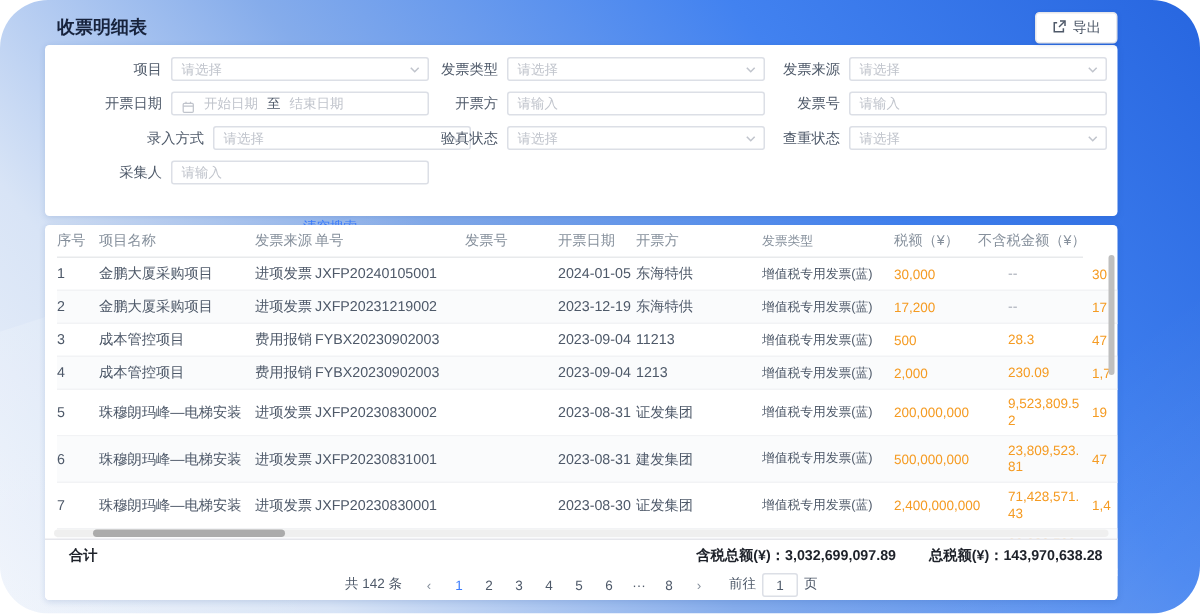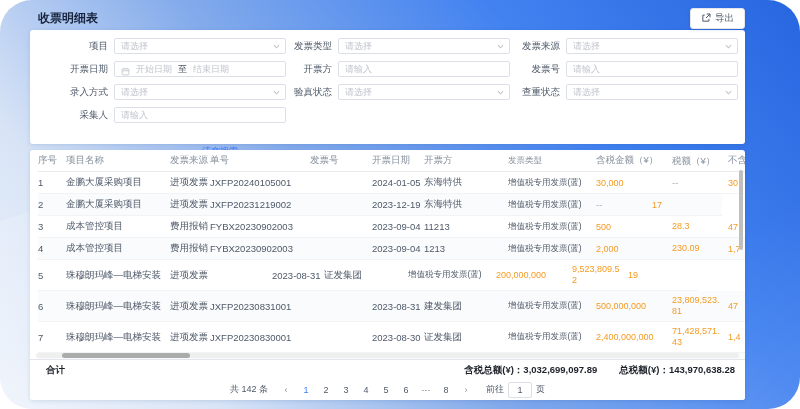--- a/index.html
+++ b/index.html
@@ -138,21 +138,21 @@
           <span>请输入</span>
         </div>
       </div>
       <div class="f-field" style="top: 31px; left: 458px;">
         <div class="f-label" style="width: 72px;">发票号</div>
         <div class="f-ctl" style="width: 172px;">
           <span>请输入</span>
         </div>
       </div>
       <div class="f-field" style="top: 54px; left: 0px;">
-        <div class="f-label" style="width: 78px;">录入方式</div>
+        <div class="f-label" style="width: 78px; padding-left: 28px;">录入方式</div>
         <div class="f-ctl" style="width: 172px;">
           <span>请选择</span>
           <span class="chev">
             <svg width="7" height="5" viewBox="0 0 8 5" fill="none" stroke="#c0c4cc" stroke-width="1.2">
               <path d="M1 1l3 3 3-3"></path>
             </svg>
           </span>
         </div>
       </div>
       <div class="f-field" style="top: 54px; left: 230px;">
@@ -189,21 +189,20 @@
     <div class="tbl" id="tbl">
         <div class="t-row head">
           <div class="t-cell c0">序号</div>
           <div class="t-cell c1">项目名称</div>
           <div class="t-cell c2">发票来源</div>
           <div class="t-cell c3">单号</div>
           <div class="t-cell c4">发票号</div>
           <div class="t-cell c5">开票日期</div>
           <div class="t-cell c6">开票方</div>
           <div class="t-cell c7">发票类型</div>
-          <div class="t-cell c8">含税金额（¥）</div>
           <div class="t-cell c9">税额（¥）</div>
           <div class="t-cell c10">不含税金额（¥）</div>
         </div>
         <div class="t-row">
           <div class="t-cell c0">1</div>
           <div class="t-cell c1">金鹏大厦采购项目</div>
           <div class="t-cell c2">进项发票</div>
           <div class="t-cell c3">JXFP20240105001</div>
           <div class="t-cell c4"></div>
           <div class="t-cell c5">2024-01-05</div>
@@ -215,20 +214,21 @@
         </div>
         <div class="t-row">
           <div class="t-cell c0">2</div>
           <div class="t-cell c1">金鹏大厦采购项目</div>
           <div class="t-cell c2">进项发票</div>
           <div class="t-cell c3">JXFP20231219002</div>
           <div class="t-cell c4"></div>
           <div class="t-cell c5">2023-12-19</div>
           <div class="t-cell c6">东海特供</div>
           <div class="t-cell c7">增值税专用发票(蓝)</div>
+          <div class="t-cell c8 num">17,200</div>
           <div class="t-cell c9 muted">--</div>
           <div class="t-cell c10 num">17</div>
         </div>
         <div class="t-row">
           <div class="t-cell c0">3</div>
           <div class="t-cell c1">成本管控项目</div>
           <div class="t-cell c2">费用报销</div>
           <div class="t-cell c3">FYBX20230902003</div>
           <div class="t-cell c4"></div>
           <div class="t-cell c5">2023-09-04</div>
@@ -248,20 +248,21 @@
           <div class="t-cell c6">1213</div>
           <div class="t-cell c7">增值税专用发票(蓝)</div>
           <div class="t-cell c8 num">2,000</div>
           <div class="t-cell c9 num">230.09</div>
           <div class="t-cell c10 num">1,7</div>
         </div>
         <div class="t-row">
           <div class="t-cell c0">5</div>
           <div class="t-cell c1">珠穆朗玛峰—电梯安装</div>
           <div class="t-cell c2">进项发票</div>
+          <div class="t-cell c3">JXFP20230830002</div>
           <div class="t-cell c4"></div>
           <div class="t-cell c5">2023-08-31</div>
           <div class="t-cell c6">证发集团</div>
           <div class="t-cell c7">增值税专用发票(蓝)</div>
           <div class="t-cell c8 num">200,000,000</div>
           <div class="t-cell c9 num">9,523,809.52</div>
           <div class="t-cell c10 num">19</div>
         </div>
         <div class="t-row">
           <div class="t-cell c0">6</div>

